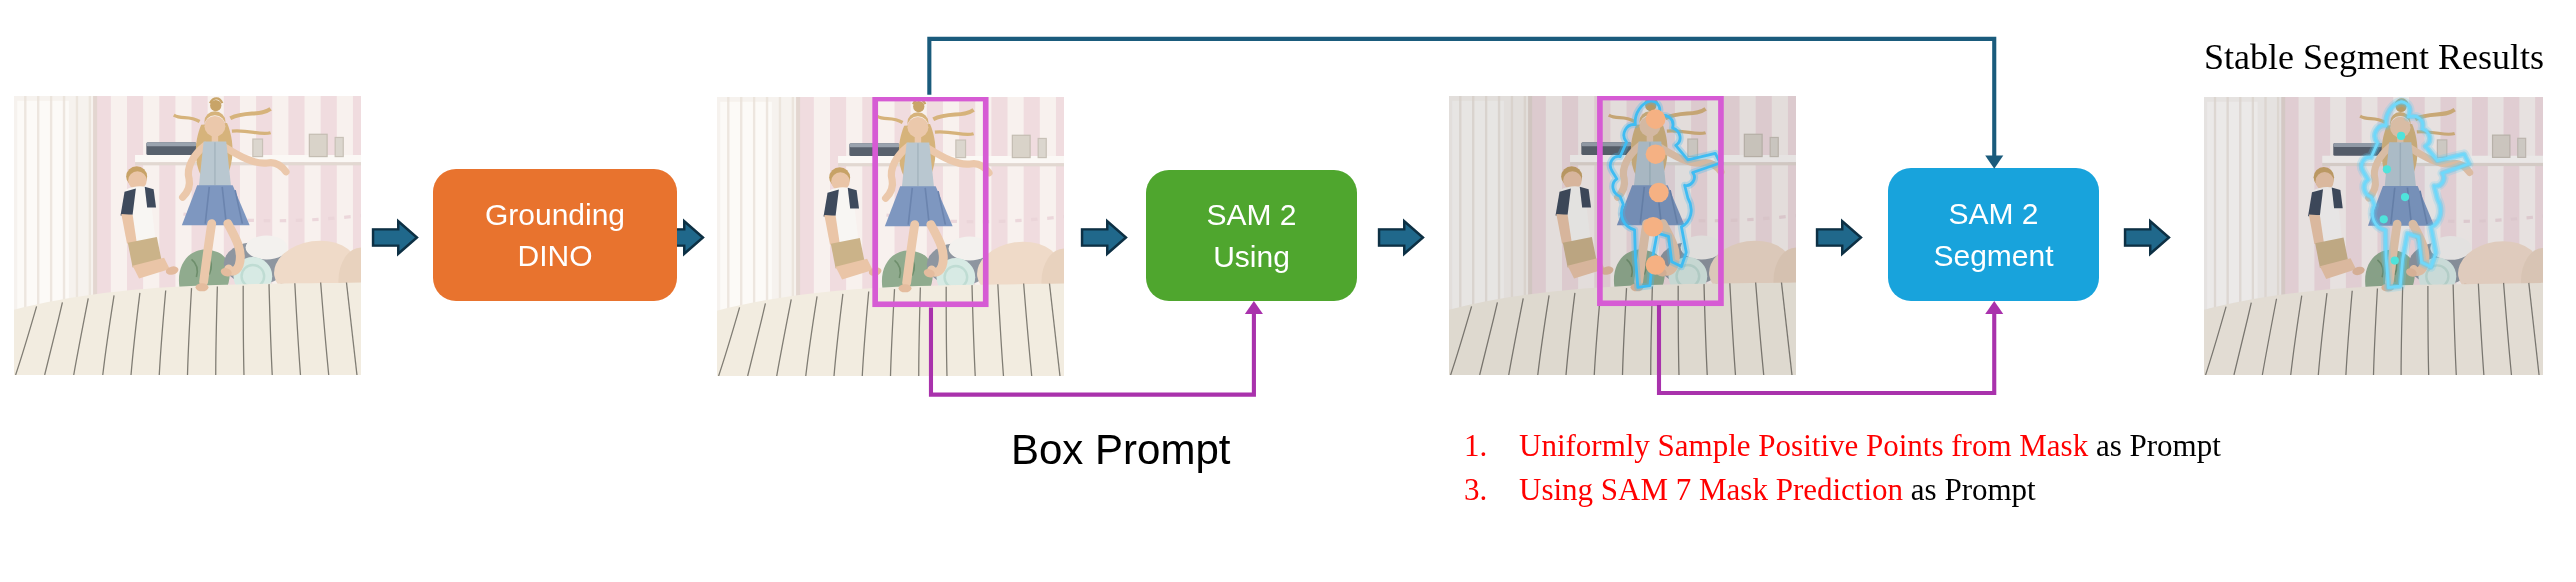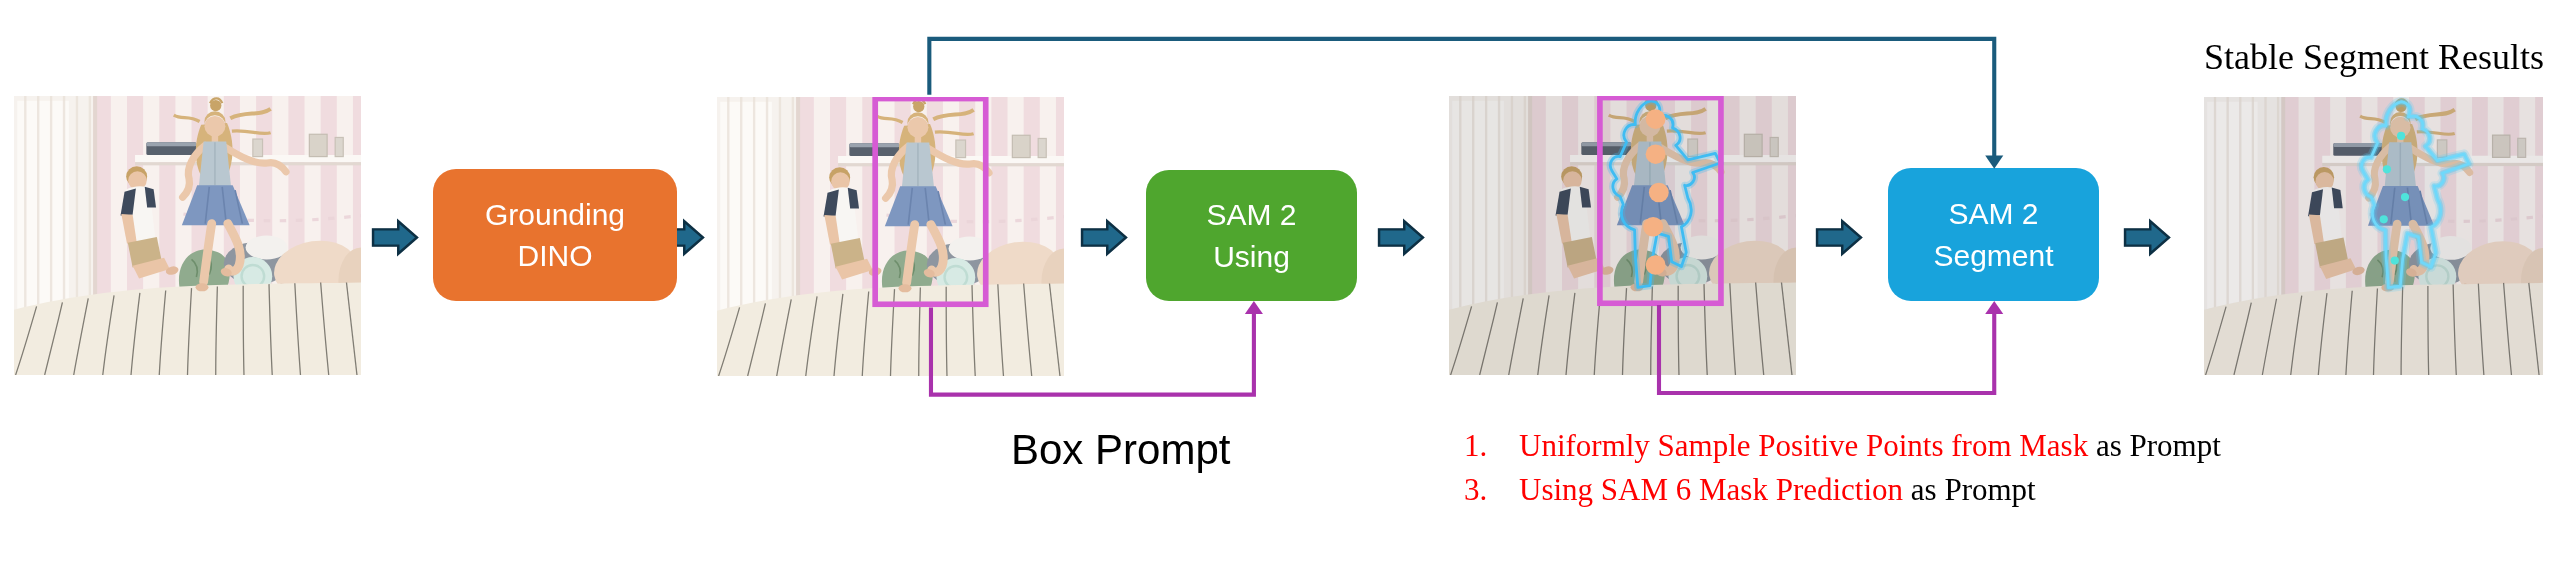--- a/index.html
+++ b/index.html
@@ -250,18 +250,18 @@
   </svg>
 
   <div class="title">Stable Segment Results</div>
   <div class="box-prompt">Box Prompt</div>
 
   <div class="prompt-list">
     <div class="prompt-item">
       <span class="num">1.</span><span class="red">Uniformly Sample Positive Points from Mask</span><span class="blk"> as Prompt</span>
     </div>
     <div class="prompt-item">
-      <span class="num">3.</span><span class="red">Using SAM 6 Mask Prediction</span><span class="blk"> as Prompt</span>
+      <span class="num">3.</span><span class="red">Using SAM 7 Mask Prediction</span><span class="blk"> as Prompt</span>
     </div>
   </div>
 
 </div>
 
 
 </body></html>

